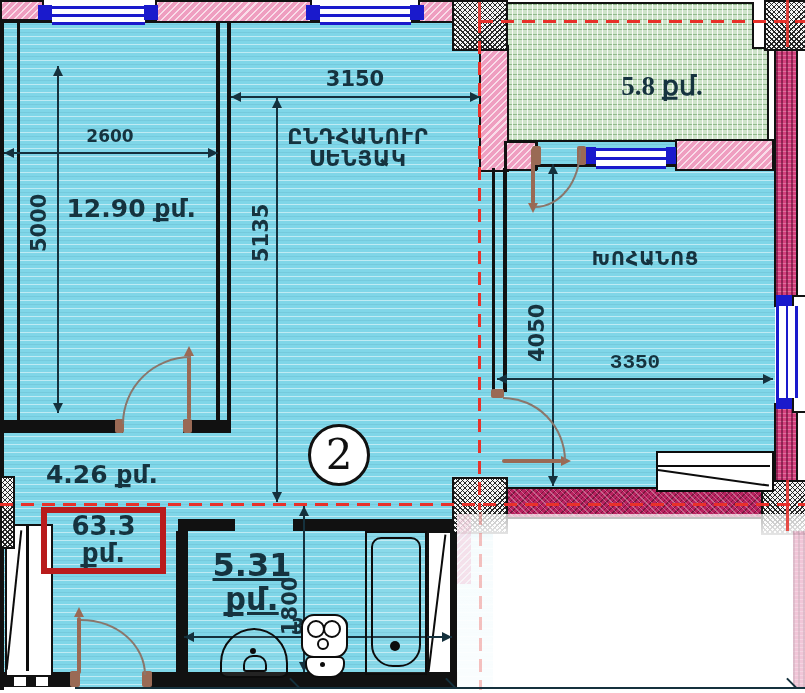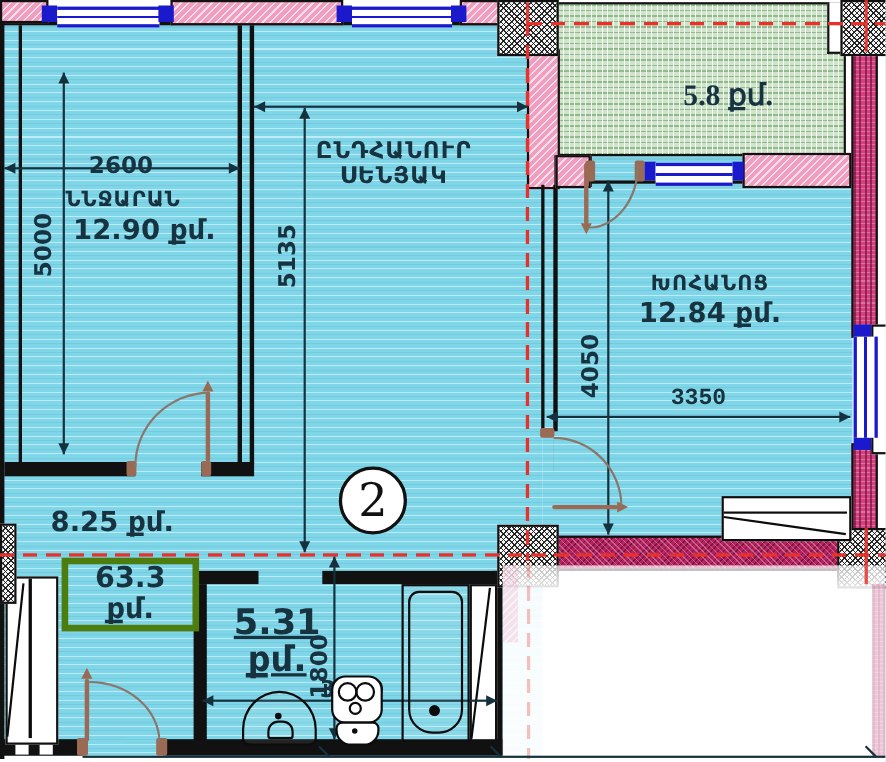--- a/index.html
+++ b/index.html
@@ -170,22 +170,23 @@
 
   <div class="abs dimline" style="left:184px;top:636px;width:268px;height:2px;"></div>
   <div class="ar arL" style="left:184px;top:632px;"></div>
   <div class="ar arR" style="left:442px;top:632px;"></div>
 
   <div class="abs dimline" style="left:75px;top:687px;width:730px;height:2px;"></div>
   <div class="tick" style="left:288px;top:682px;"></div>
   <div class="tick" style="left:444px;top:682px;"></div>
   <div class="tick" style="left:785px;top:682px;"></div>
 
-  <div class="lbl" style="left:55px;top:128px;width:110px;font-size:21px;margin-top:11px;">2600</div>
+  <div class="lbl" style="left:55px;top:128px;width:110px;font-size:17px;">2600</div>
   <div class="lbl vlab" style="left:28px;top:175px;height:95px;font-size:21px;">5000</div>
+  <div class="lbl" style="left:300px;top:68px;width:110px;font-size:21px;">3150</div>
   <div class="lbl vlab" style="left:250px;top:185px;height:95px;font-size:21px;">5135</div>
   <div class="lbl vlab" style="left:526px;top:285px;height:95px;font-size:21px;">4050</div>
   <div class="lbl" style="left:585px;top:352px;width:100px;font-size:21px;font-family:Liberation Mono, monospace;">3350</div>
   <div class="lbl vlab" style="left:279px;top:563px;height:85px;font-size:21px;">1800</div>
   <div class="lbl" style="left:270px;top:616px;width:100px;font-size:21px;">3000</div>
 
   <div class="abs fix" style="left:220px;top:628px;width:64px;height:46px;border-radius:50% 50% 12% 12% / 70% 70% 12% 12%;"></div>
   <div class="abs" style="left:243px;top:655px;width:20px;height:13px;border:2px solid #0c0c0c;border-radius:10px 10px 3px 3px;"></div>
   <div class="abs" style="left:250px;top:648px;width:6px;height:6px;background:#0c0c0c;border-radius:50%;"></div>
 
@@ -218,35 +219,33 @@
   <div class="abs brown" style="left:531px;top:148px;width:4px;height:56px;"></div>
   <div class="ar arD" style="left:528px;top:203px;border-top-color:var(--door);"></div>
   <div class="arc arc-br" style="left:535px;top:150px;width:44px;height:56px;"></div>
 
   <div class="abs brown" style="left:70px;top:671px;width:10px;height:16px;"></div>
   <div class="abs brown" style="left:142px;top:671px;width:10px;height:16px;"></div>
   <div class="abs brown" style="left:77px;top:617px;width:4px;height:57px;"></div>
   <div class="ar arU" style="left:74px;top:607px;border-bottom-color:var(--door);"></div>
   <div class="arc arc-tr" style="left:81px;top:619px;width:63px;height:54px;"></div>
 
-  <div class="lbl" style="left:28px;top:172px;width:168px;font-size:19px;letter-spacing:1px;">ՆՆՋԱՐԱՆ</div>
   <div class="lbl" style="left:28px;top:196px;width:168px;font-size:25px;text-align:right;">12.90 քմ.</div>
 
   <div class="lbl" style="left:242px;top:126px;width:232px;font-size:21px;letter-spacing:1px;">ԸՆԴՀԱՆՈՒՐ ՍԵՆՅԱԿ</div>
 
   <div class="lbl" style="left:568px;top:249px;width:155px;font-size:19px;letter-spacing:1px;">ԽՈՀԱՆՈՑ</div>
-  <div class="lbl" style="left:558px;top:272px;width:175px;font-size:25px;">12.84 քմ.</div>
 
   <div class="lbl" style="left:597px;top:72px;width:130px;font-size:27px;font-family:Liberation Serif, serif;">5.8 քմ.</div>
 
-  <div class="lbl" style="left:42px;top:462px;width:120px;font-size:25px;">8.25 քմ.</div>
+  <div class="lbl" style="left:42px;top:462px;width:120px;font-size:25px;">4.26 քմ.</div>
 
   <div class="lbl" style="left:192px;top:549px;width:120px;font-size:32px;text-decoration:underline;">5.31 քմ.</div>
 
-  <div class="abs" style="left:56px;top:507px;width:113px;height:55px;border:6px solid #4d7c0f;display:flex;align-items:center;justify-content:center;">
+  <div class="abs" style="left:41px;top:507px;width:113px;height:55px;border:6px solid #b91c1c;display:flex;justify-content:center;">
     <span class="lbl" style="position:static;font-size:26px;">63.3 քմ.</span>
   </div>
 
   <div class="abs" style="left:308px;top:424px;width:56px;height:56px;background:#fff;border:3px solid #111;border-radius:50%;display:flex;align-items:center;justify-content:center;">
     <span style="font-family:'DejaVu Serif',serif;font-size:42px;color:#111;line-height:1;">2</span>
   </div>
 
 </div>
 
 </body></html>

